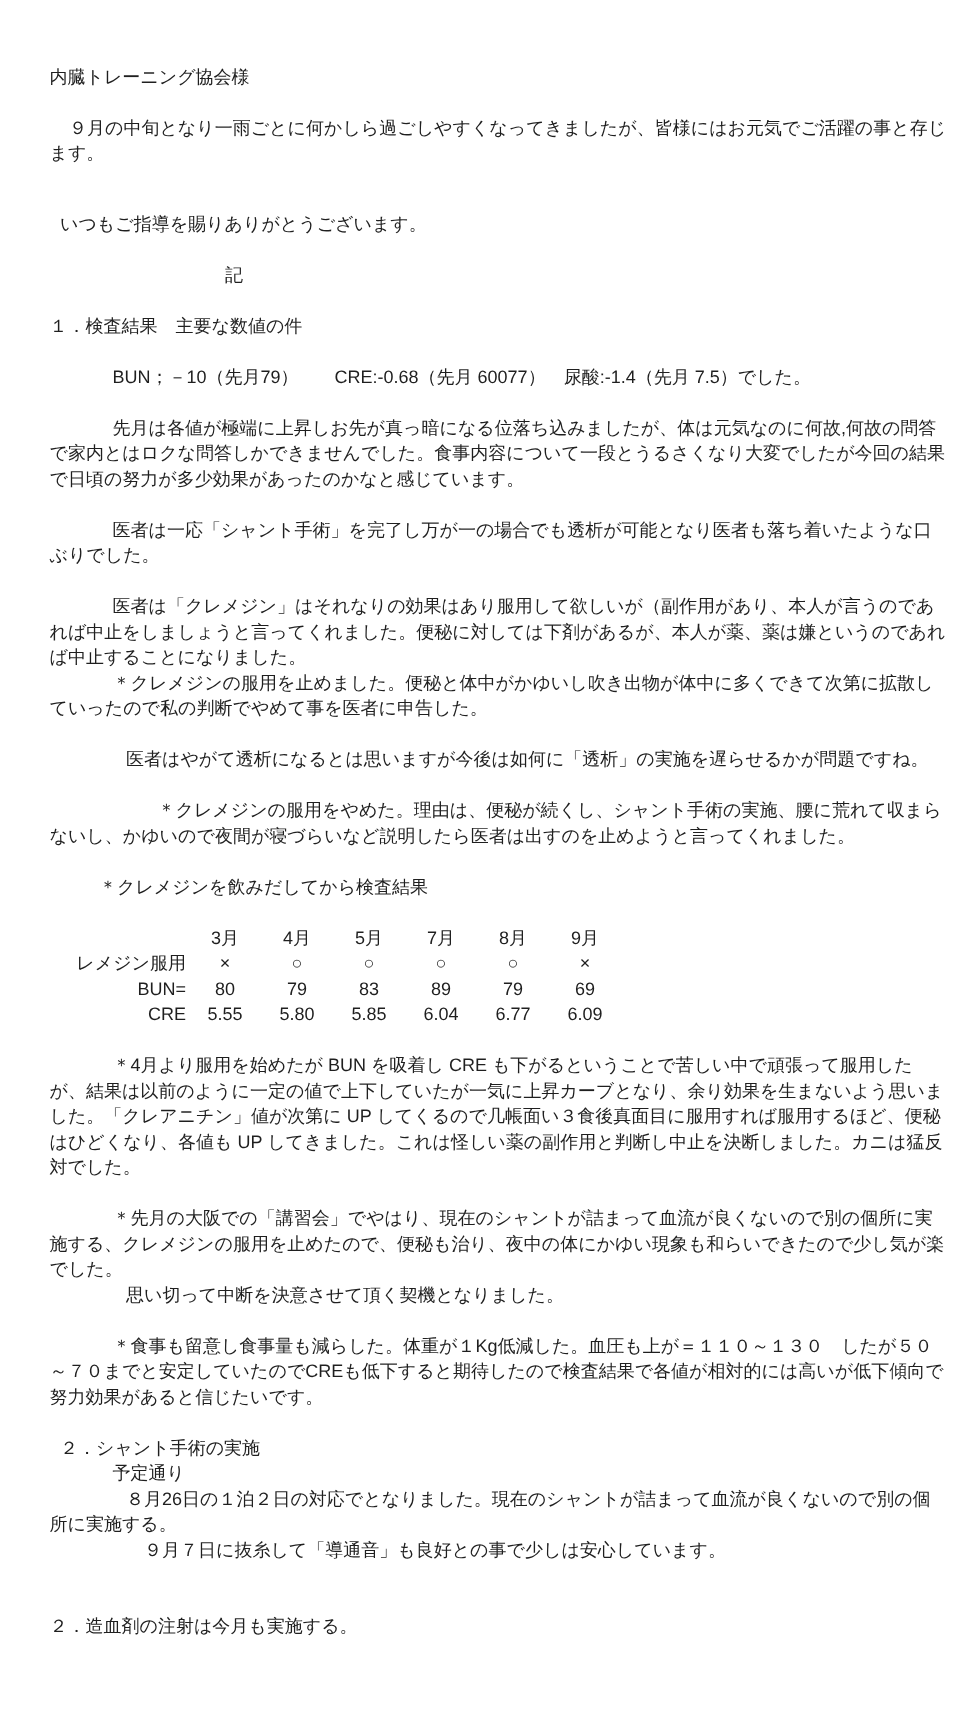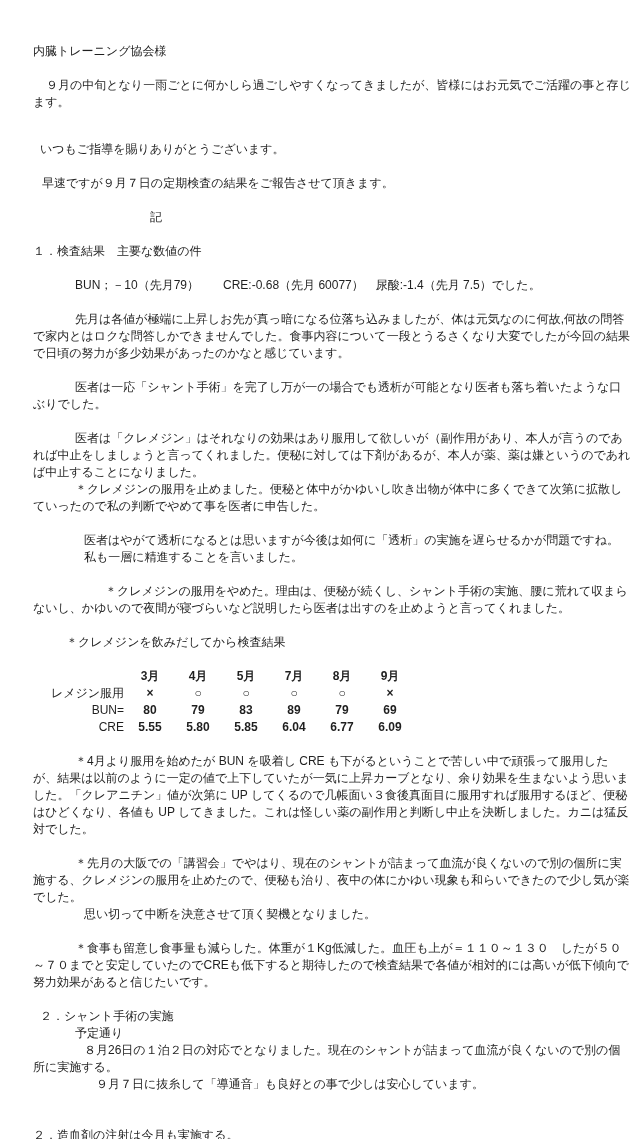--- a/index.html
+++ b/index.html
@@ -22,49 +22,47 @@
   .in42{text-indent:42px;}
   .in51{text-indent:51px;}
   .in63{text-indent:63px;}
   .in72{text-indent:72px;}
   .ki{margin-left:150px;}
   .ml40{margin-left:40px;}
   
   .vtable{margin:17px 9px 0 0;}
   .trow{display:flex;height:17px;align-items:baseline;}
   .tlabel{width:124px;text-align:right;padding-right:2px;flex:0 0 auto;}
-  .tcell{width:48px;text-align:center;flex:0 0 auto;font-weight:bold;}
+  .tcell{width:48px;text-align:center;flex:0 0 auto;}
 </style>
 </head>
 <body>
 
 <div class="page">
 
   <p class="blk">内臓トレーニング協会様</p>
 
   <p class="blk mt in13">９月の中旬となり一雨ごとに何かしら過ごしやすくなってきましたが、皆様にはお元気でご活躍の事と存じます。</p>
   <p class="blk in7">いつもご指導を賜りありがとうございます。</p>
 
-  <p class="blk mt in9">早速ですが９月７日の定期検査の結果をご報告させて頂きます。</p>
 
   <p class="blk mt ki">記</p>
 
   <p class="blk mt">１．検査結果　主要な数値の件</p>
 
   <p class="blk mt in42">BUN；－10（先月79）　　CRE:-0.68（先月 60077）　尿酸:-1.4（先月 7.5）でした。</p>
 
   <p class="blk mt in42">先月は各値が極端に上昇しお先が真っ暗になる位落ち込みましたが、体は元気なのに何故,何故の問答で家内とはロクな問答しかできませんでした。食事内容について一段とうるさくなり大変でしたが今回の結果で日頃の努力が多少効果があったのかなと感じています。</p>
 
   <p class="blk mt in42">医者は一応「シャント手術」を完了し万が一の場合でも透析が可能となり医者も落ち着いたような口ぶりでした。</p>
   <p class="blk mt in42">医者は「クレメジン」はそれなりの効果はあり服用して欲しいが（副作用があり、本人が言うのであれば中止をしましょうと言ってくれました。便秘に対しては下剤があるが、本人が薬、薬は嫌というのであれば中止することになりました。</p>
 
   <p class="blk in42">＊クレメジンの服用を止めました。便秘と体中がかゆいし吹き出物が体中に多くできて次第に拡散していったので私の判断でやめて事を医者に申告した。</p>
 
   <p class="blk mt in51">医者はやがて透析になるとは思いますが今後は如何に「透析」の実施を遅らせるかが問題ですね。</p>
-  <p class="blk in51">私も一層に精進することを言いました。</p>
 
   <p class="blk mt in72">＊クレメジンの服用をやめた。理由は、便秘が続くし、シャント手術の実施、腰に荒れて収まらないし、かゆいので夜間が寝づらいなど説明したら医者は出すのを止めようと言ってくれました。</p>
 
   <p class="blk mt in33">＊クレメジンを飲みだしてから検査結果</p>
 
   <div class="vtable">
     <div class="trow">
       <span class="tlabel"></span>
       <span class="tcell">3月</span>
       <span class="tcell">4月</span>

